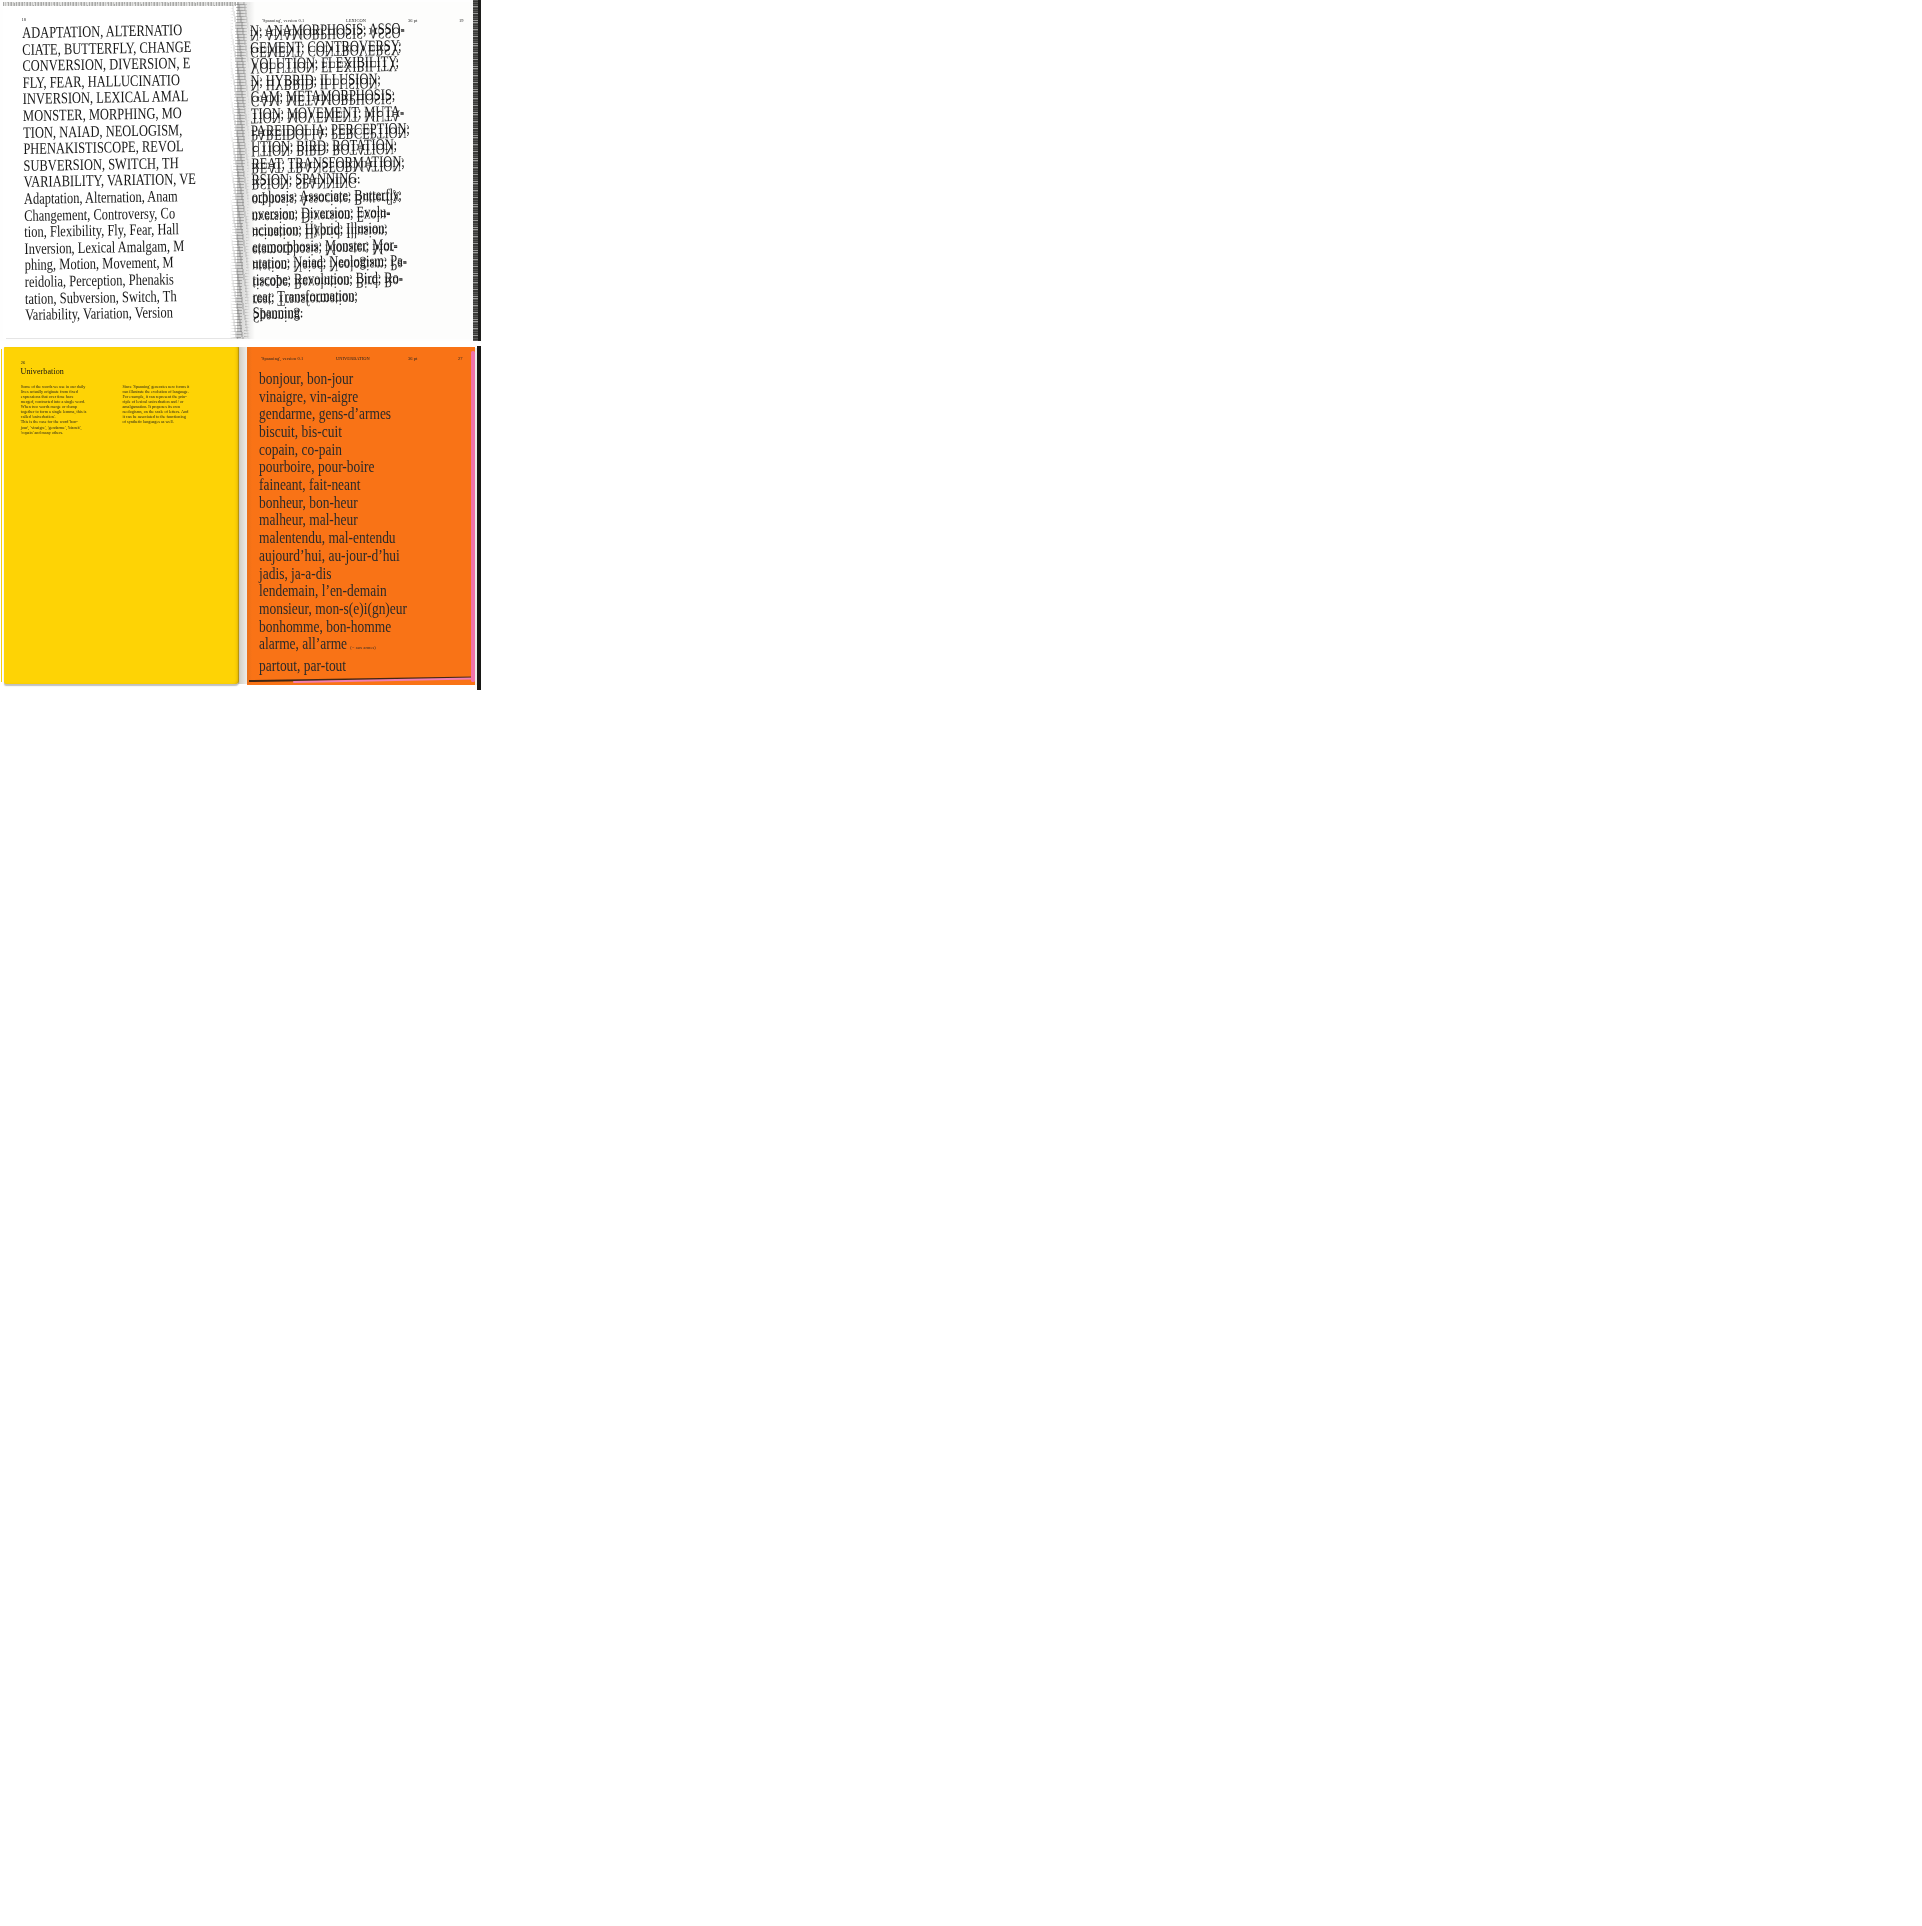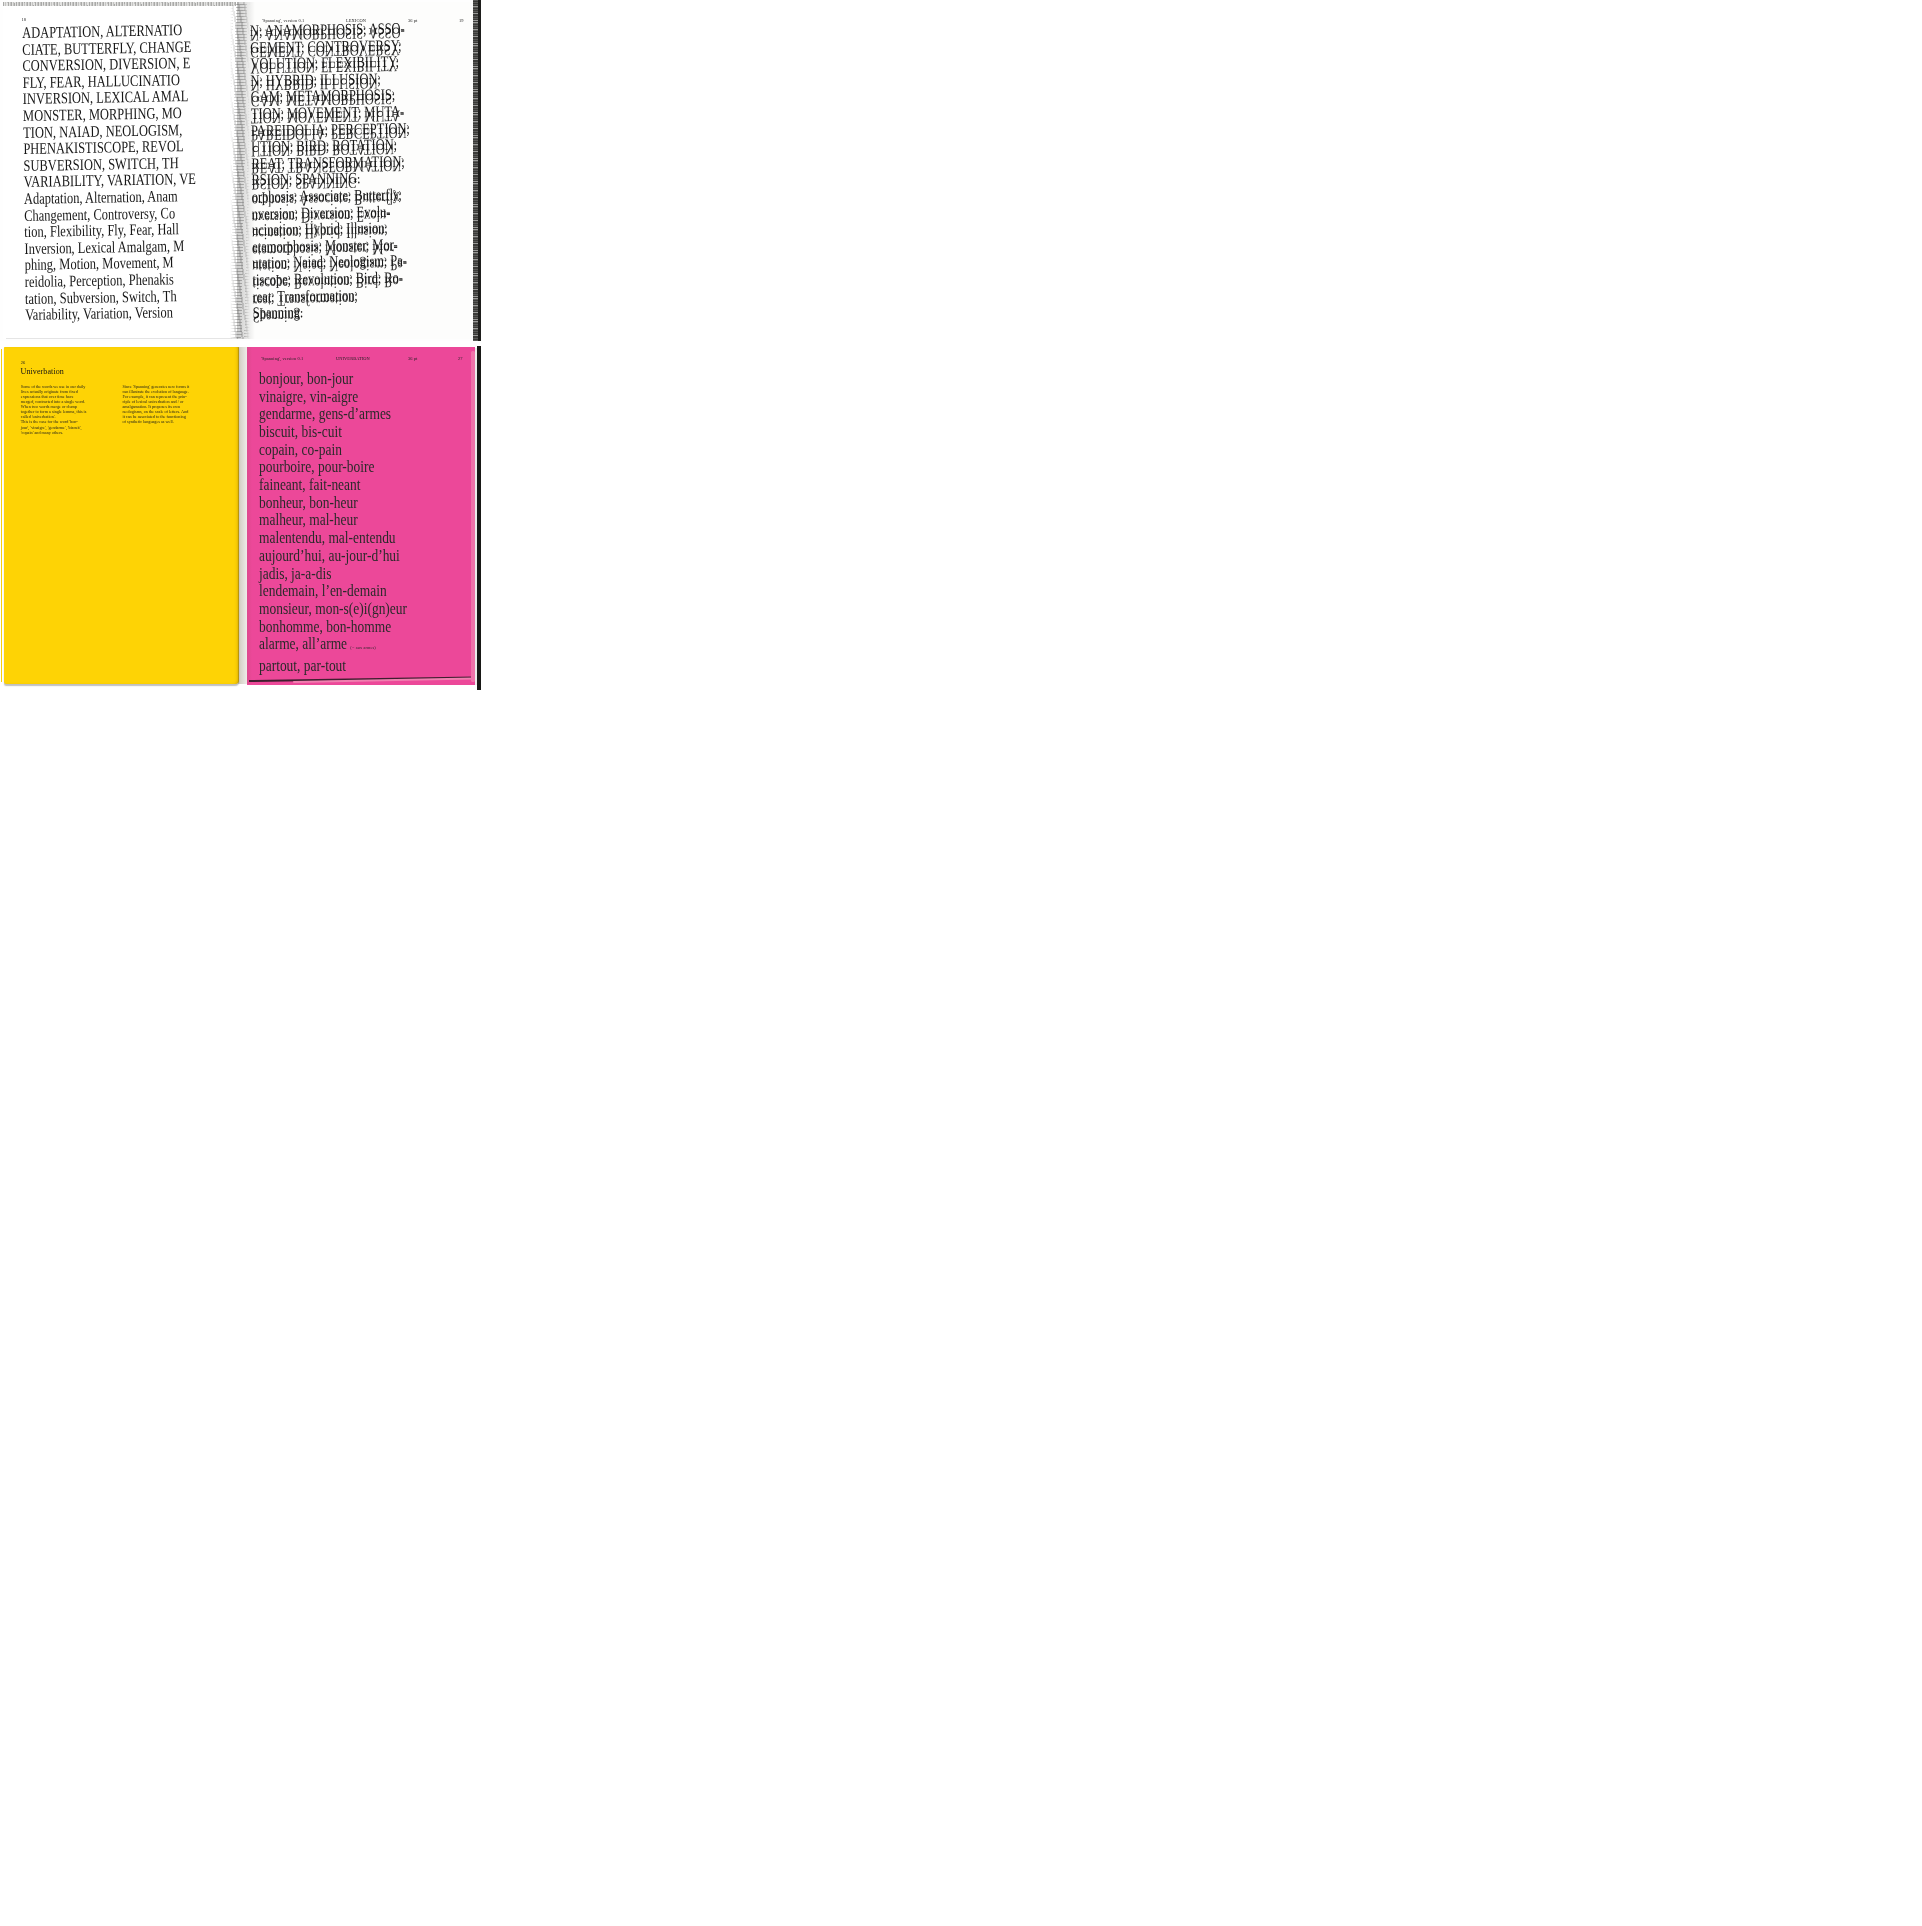--- a/index.html
+++ b/index.html
@@ -28,21 +28,21 @@
   .lexL{left:18.5px;top:22.3px;transform:scale(.78,1) rotate(-0.8deg);transform-origin:left top;}
   .lexR{left:13px;top:21px;transform:scale(.78,1) rotate(-0.7deg);transform-origin:left top;}
   .mirror{position:relative;display:inline-block;}
   .mirror::after{content:attr(data-text);position:absolute;left:0;top:0;width:100%;
      transform:scaleY(-1);transform-origin:50% 60%;opacity:.92;pointer-events:none;}
   
   .spread-bottom{position:absolute;left:0;top:346px;width:394px;height:344px;background:#ffffff;}
   .yellow-sliver{left:0.8px;top:3.1px;width:1.5px;height:333px;background:#f6cf0e;}
   .page-yellow{position:absolute;left:3.5px;top:0.8px;width:235px;height:337px;background:#fed305;
      border-radius:0.8px 0.8px 3.9px 2.3px;box-shadow:inset -2.7px 0 3.5px -1.9px rgba(150,105,0,.55), 0 1.2px 1.2px rgba(0,0,0,.25);}
-  .page-bot-right{position:absolute;left:247px;top:0.8px;width:228px;height:338px;background:#ec4899;overflow:visible;font-family:Liberation Serif, serif;}
+  .page-bot-right{position:absolute;left:247px;top:0.8px;width:228px;height:338px;background:#f97316;overflow:visible;font-family:Liberation Serif, serif;}
   .gutter-shade-bot{left:238px;top:0.8px;width:20px;height:337px;
      background:linear-gradient(to right,rgba(95,80,40,.30),rgba(0,0,0,0) 70%);}
   .pink-edge{left:471px;top:4.6px;width:3.9px;height:331px;background:#f173aa;border-radius:1.5px;}
   .white-edge{left:475px;top:2.3px;width:2.7px;height:337px;background:#ececea;}
   .edge-dark-bot{left:477px;top:0;width:3.5px;height:344px;background:#181816;}
   .shadow-bot-right{left:249px;top:334px;width:226px;height:1.5px;background:rgba(20,20,20,.8);
      transform:rotate(-0.9deg);transform-origin:left center;}
   .pink-under{left:293px;top:335px;width:181px;height:2.3px;background:#f07fb0;
      transform:rotate(-1.1deg);transform-origin:left center;border-radius:1.2px;}
   .pnum{font-size:4.4px;color:#222;}

